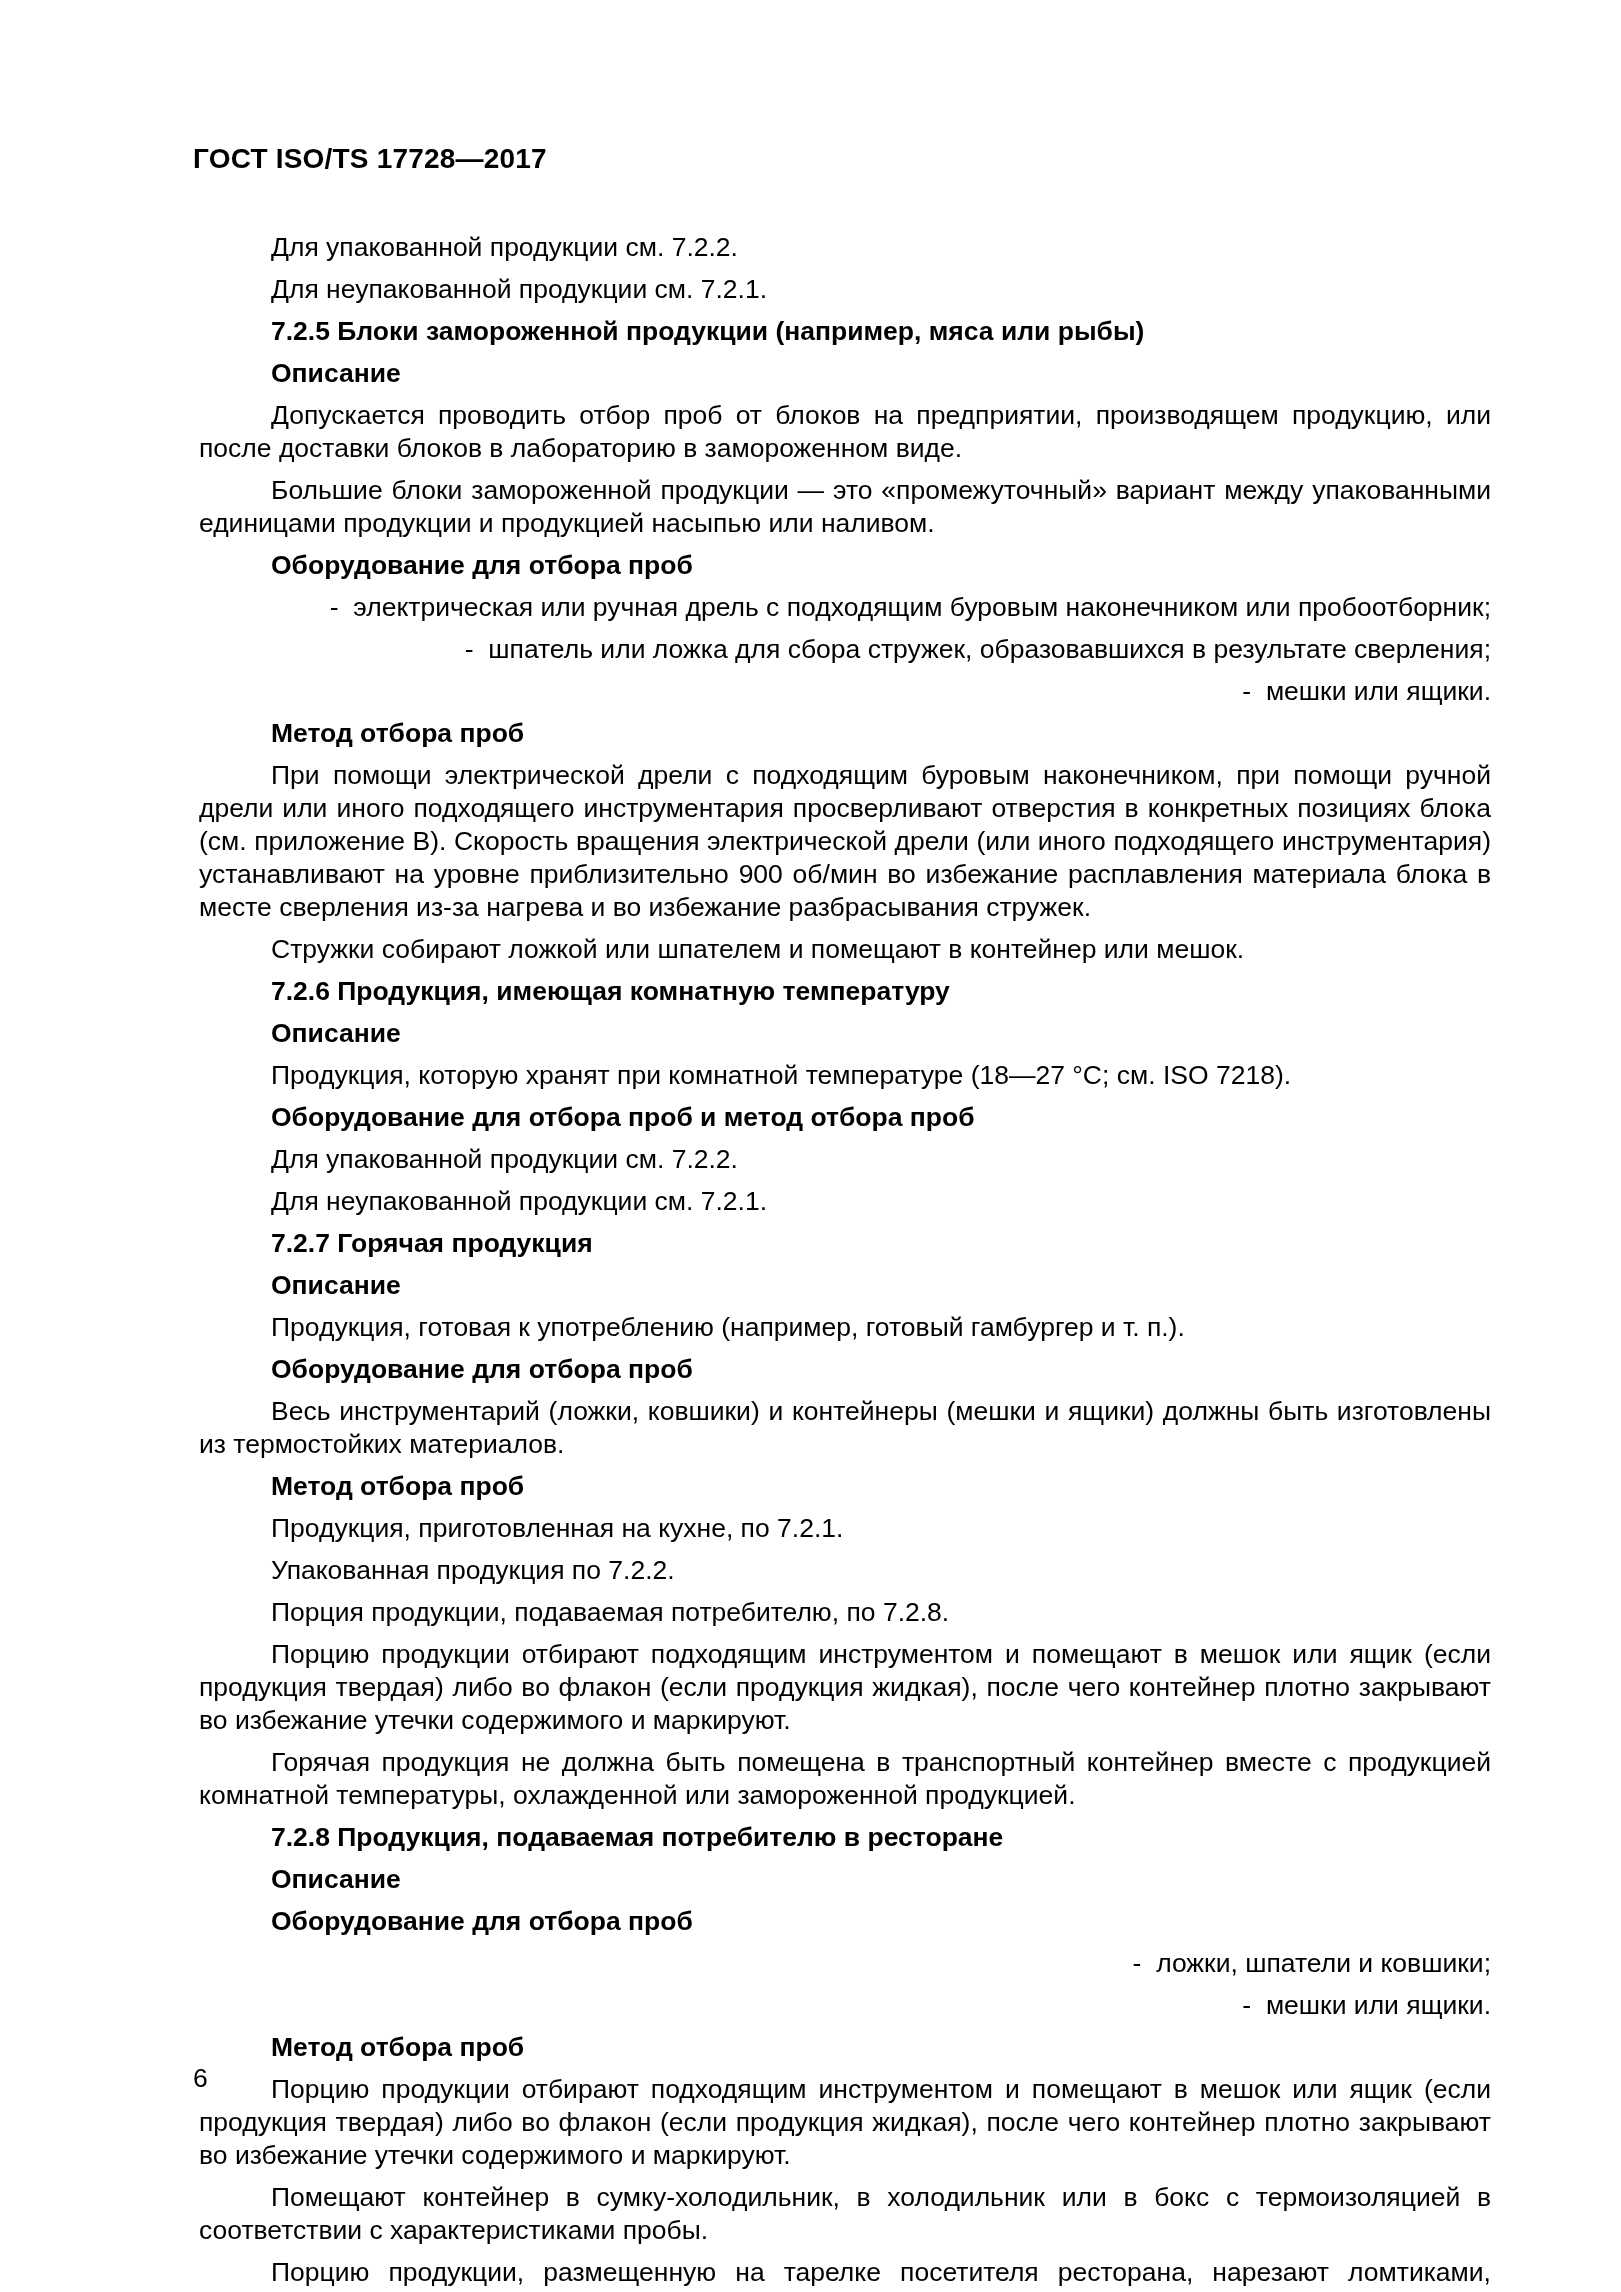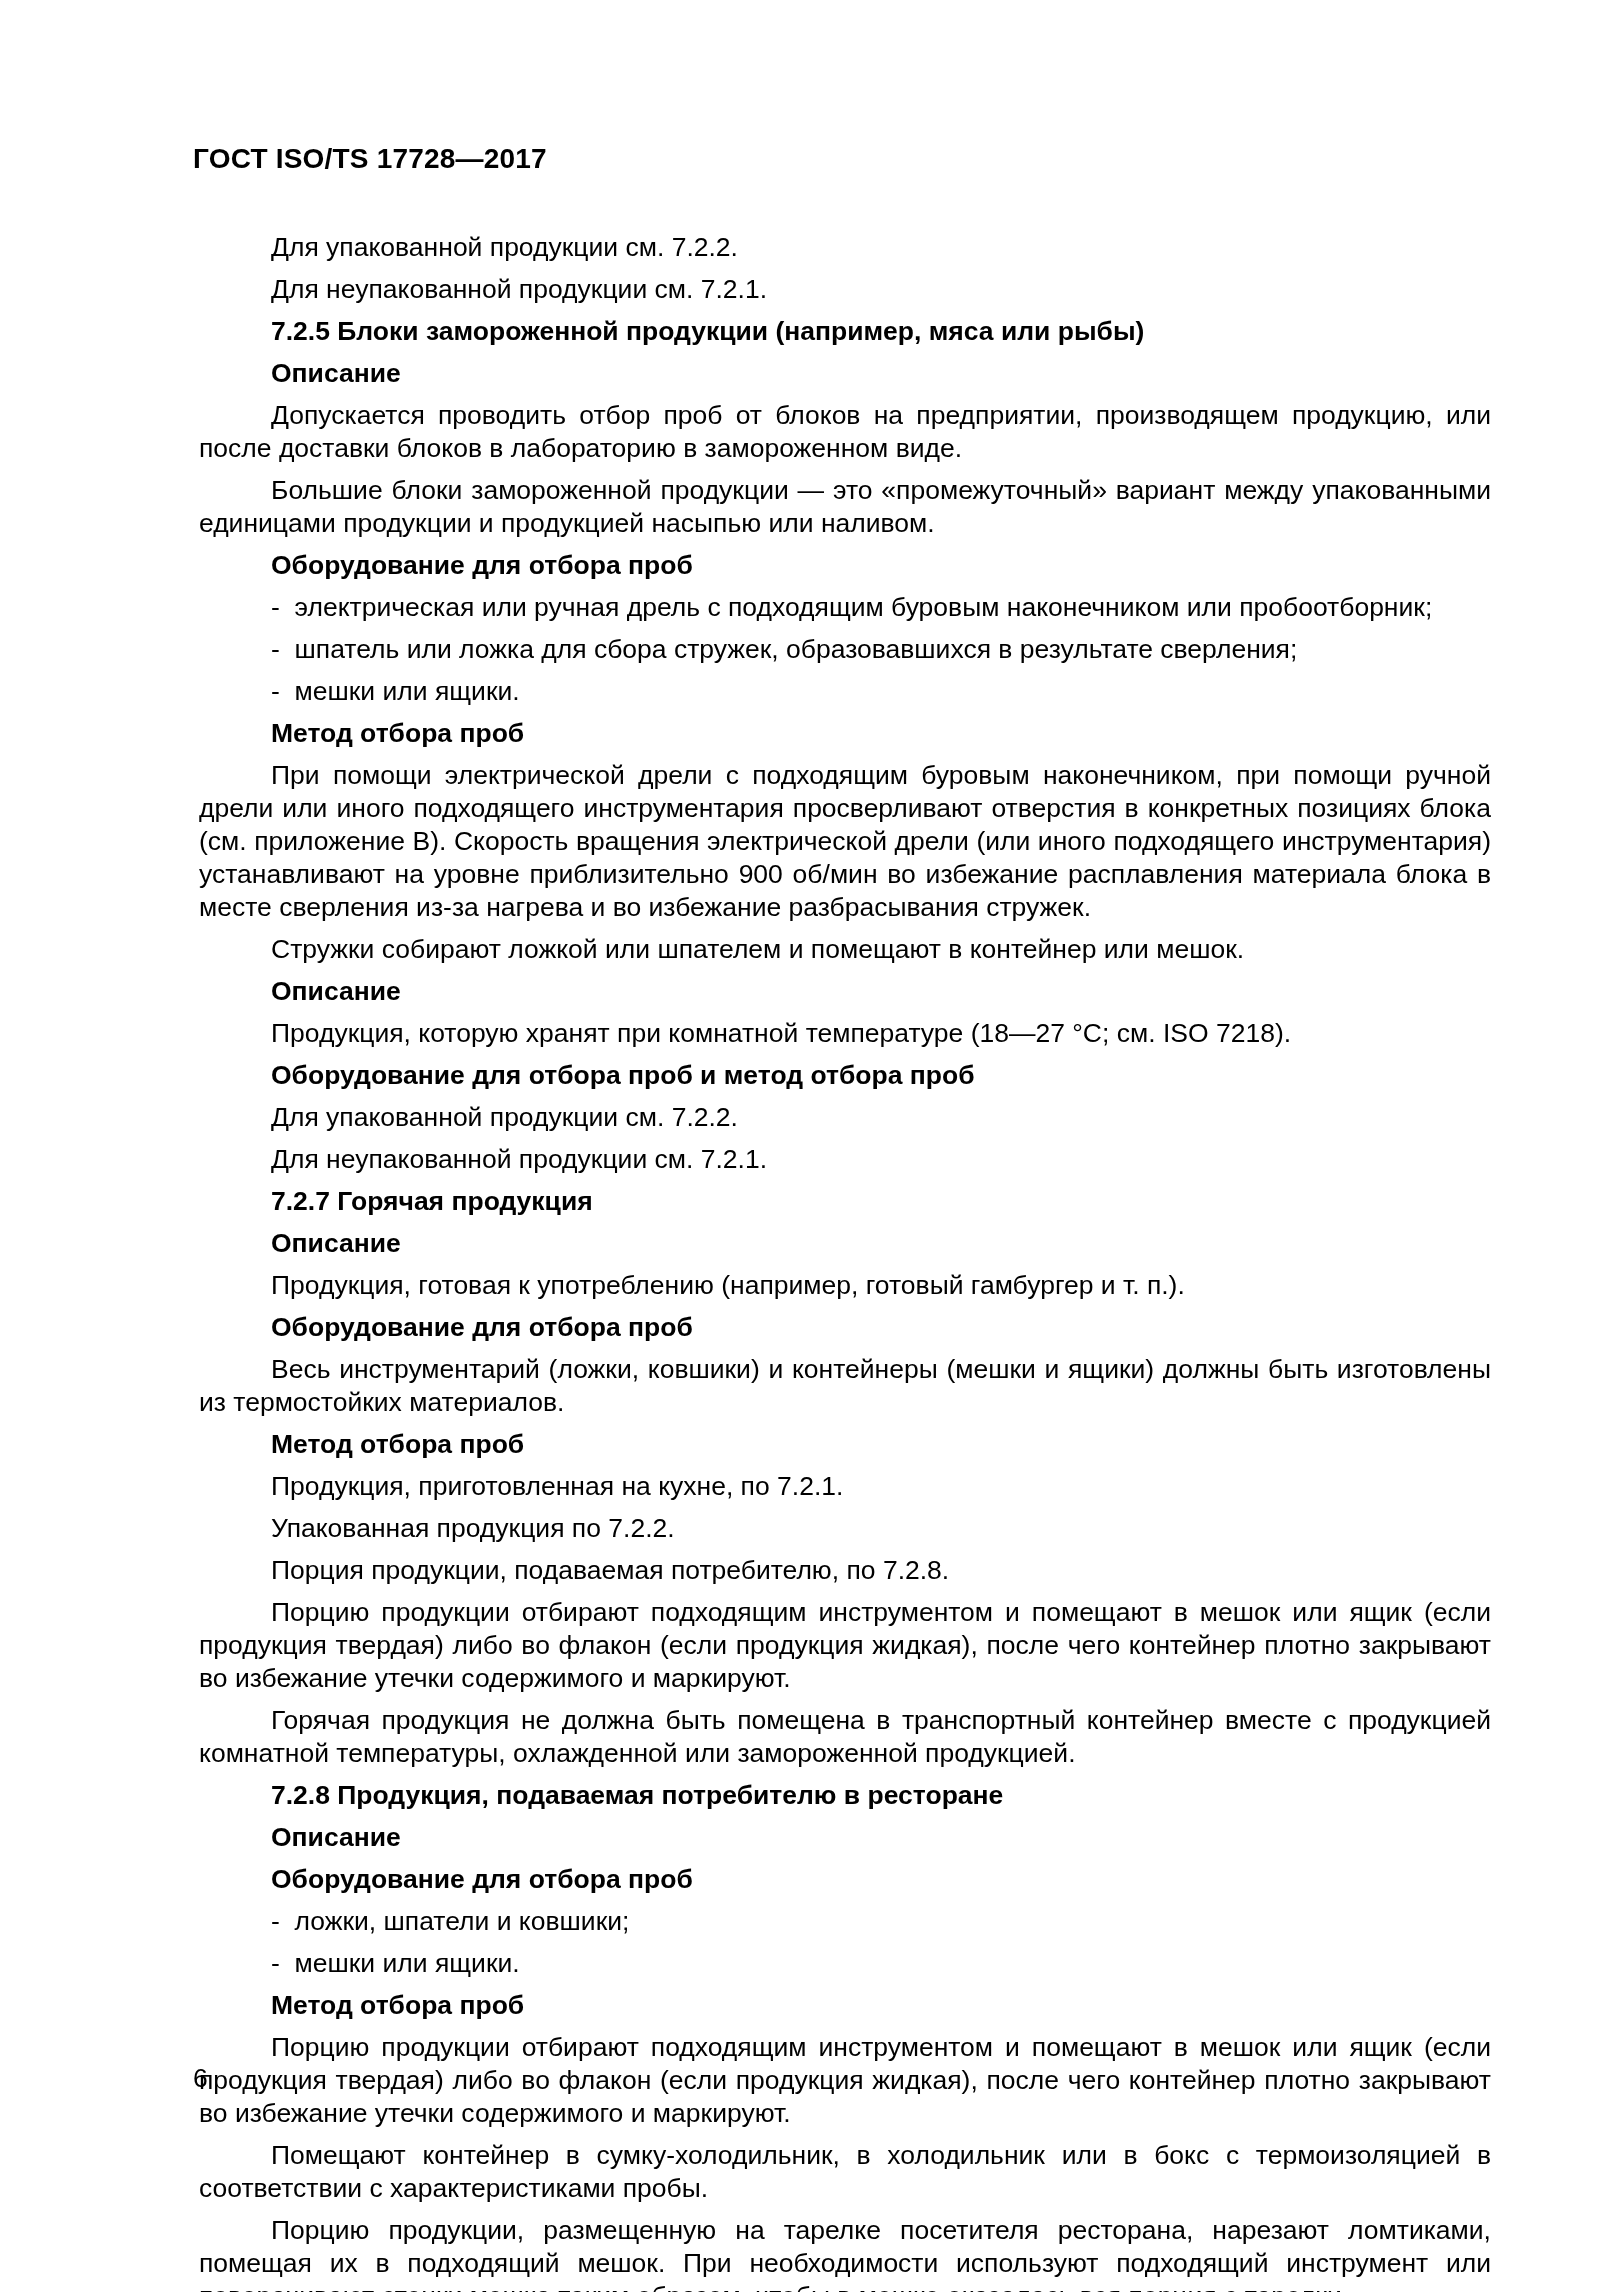--- a/index.html
+++ b/index.html
@@ -40,21 +40,21 @@
   .doc-body p.paragraph {
     text-align: justify;
     text-indent: 72px;
   }
   .doc-body p.heading {
     font-weight: bold;
     text-align: left;
     text-indent: 72px;
   }
   .doc-body p.bullet {
-    text-align: left;
+    text-align: right;
     text-indent: 72px;
   }
   .page-number {
     position: absolute;
     left: 193px;
     top: 2062px;
     font-size: 26.5px;
     line-height: 33px;
   }
 </style>
@@ -70,20 +70,21 @@
     <p class="heading">Описание</p>
     <p class="paragraph">Допускается проводить отбор проб от блоков на предприятии, производящем продукцию, или после доставки блоков в лабораторию в замороженном виде.</p>
     <p class="paragraph">Большие блоки замороженной продукции — это «промежуточный» вариант между упакованными единицами продукции и продукцией насыпью или наливом.</p>
     <p class="heading">Оборудование для отбора проб</p>
     <p class="bullet">-&nbsp; электрическая или ручная дрель с подходящим буровым наконечником или пробоотборник;</p>
     <p class="bullet">-&nbsp; шпатель или ложка для сбора стружек, образовавшихся в результате сверления;</p>
     <p class="bullet">-&nbsp; мешки или ящики.</p>
     <p class="heading">Метод отбора проб</p>
     <p class="paragraph">При помощи электрической дрели с подходящим буровым наконечником, при помощи ручной дрели или иного подходящего инструментария просверливают отверстия в конкретных позициях блока (см. приложение В). Скорость вращения электрической дрели (или иного подходящего инструментария) устанавливают на уровне приблизительно 900 об/мин во избежание расплавления материала блока в месте сверления из-за нагрева и во избежание разбрасывания стружек.</p>
     <p class="paragraph">Стружки собирают ложкой или шпателем и помещают в контейнер или мешок.</p>
+    <p class="heading">7.2.6 Продукция, имеющая комнатную температуру</p>
     <p class="heading">Описание</p>
     <p class="paragraph">Продукция, которую хранят при комнатной температуре (18—27 °C; см. ISO 7218).</p>
     <p class="heading">Оборудование для отбора проб и метод отбора проб</p>
     <p class="paragraph">Для упакованной продукции см. 7.2.2.</p>
     <p class="paragraph">Для неупакованной продукции см. 7.2.1.</p>
     <p class="heading">7.2.7 Горячая продукция</p>
     <p class="heading">Описание</p>
     <p class="paragraph">Продукция, готовая к употреблению (например, готовый гамбургер и т. п.).</p>
     <p class="heading">Оборудование для отбора проб</p>
     <p class="paragraph">Весь инструментарий (ложки, ковшики) и контейнеры (мешки и ящики) должны быть изготовлены из термостойких материалов.</p>

